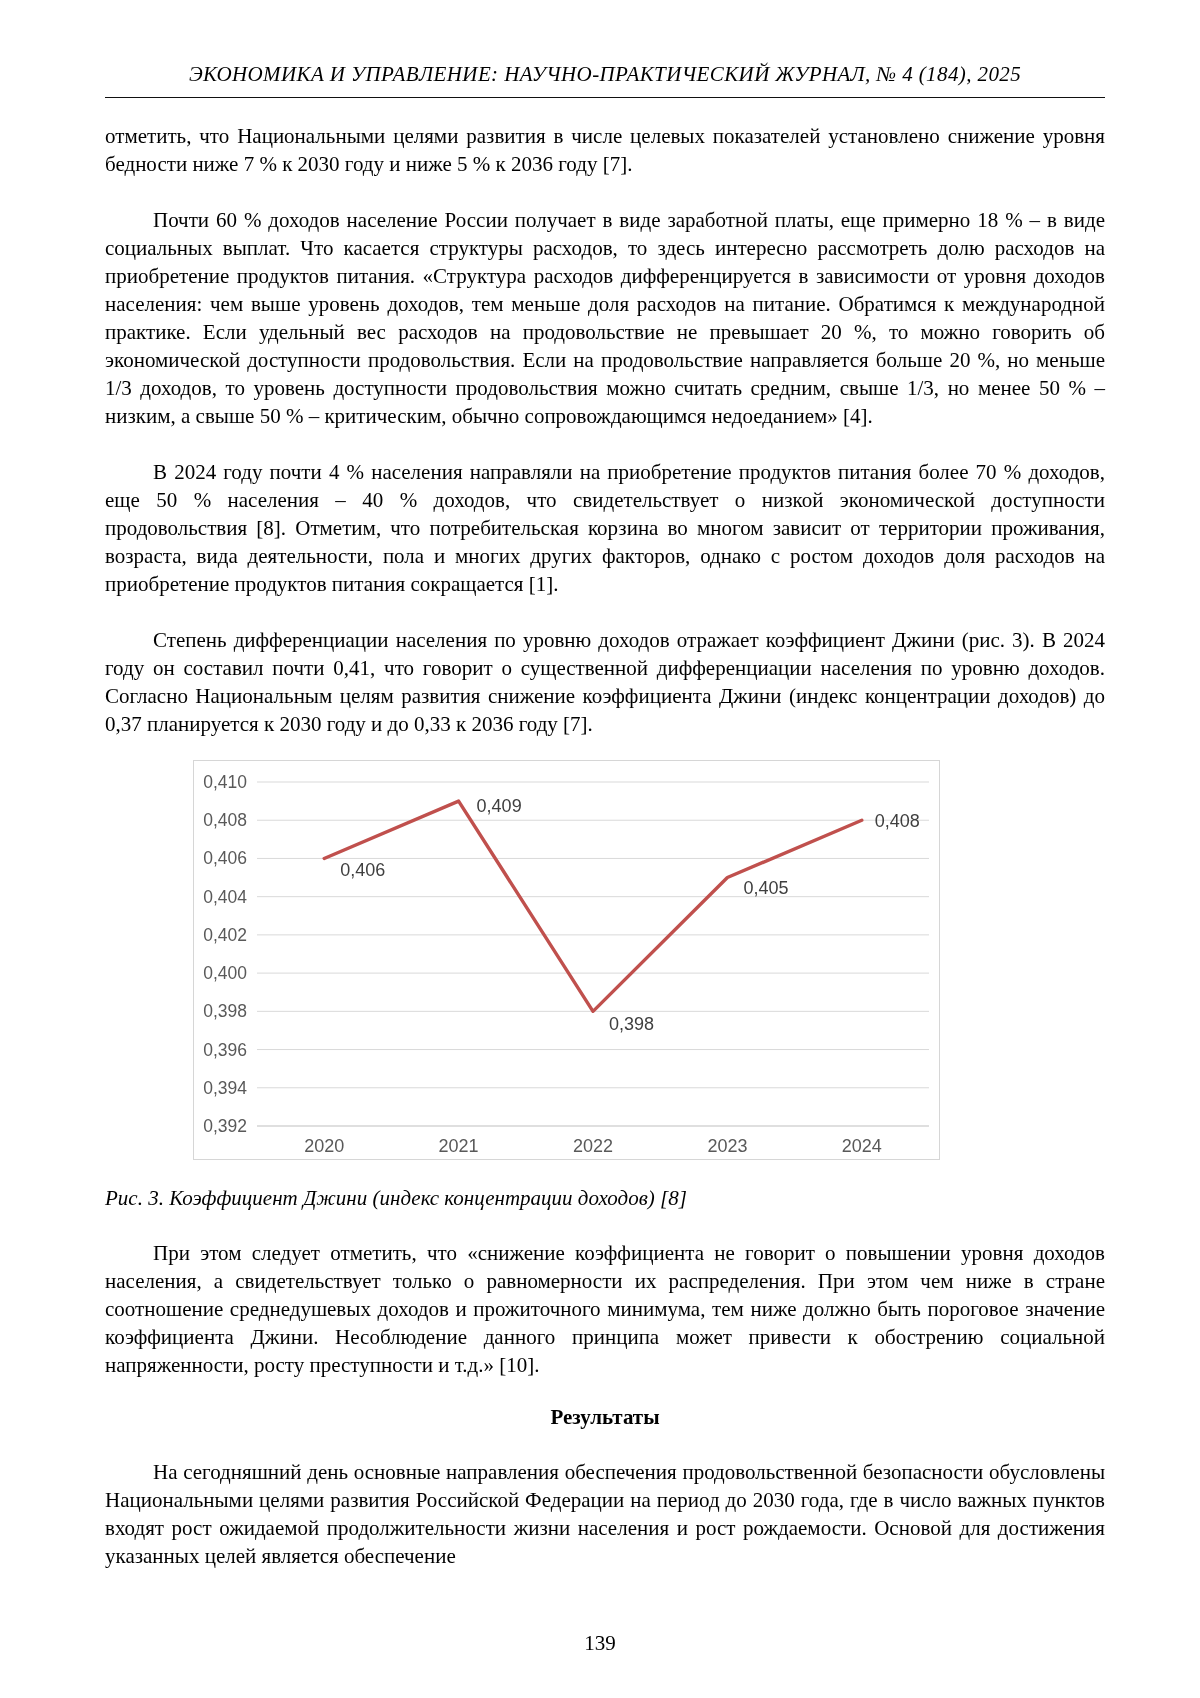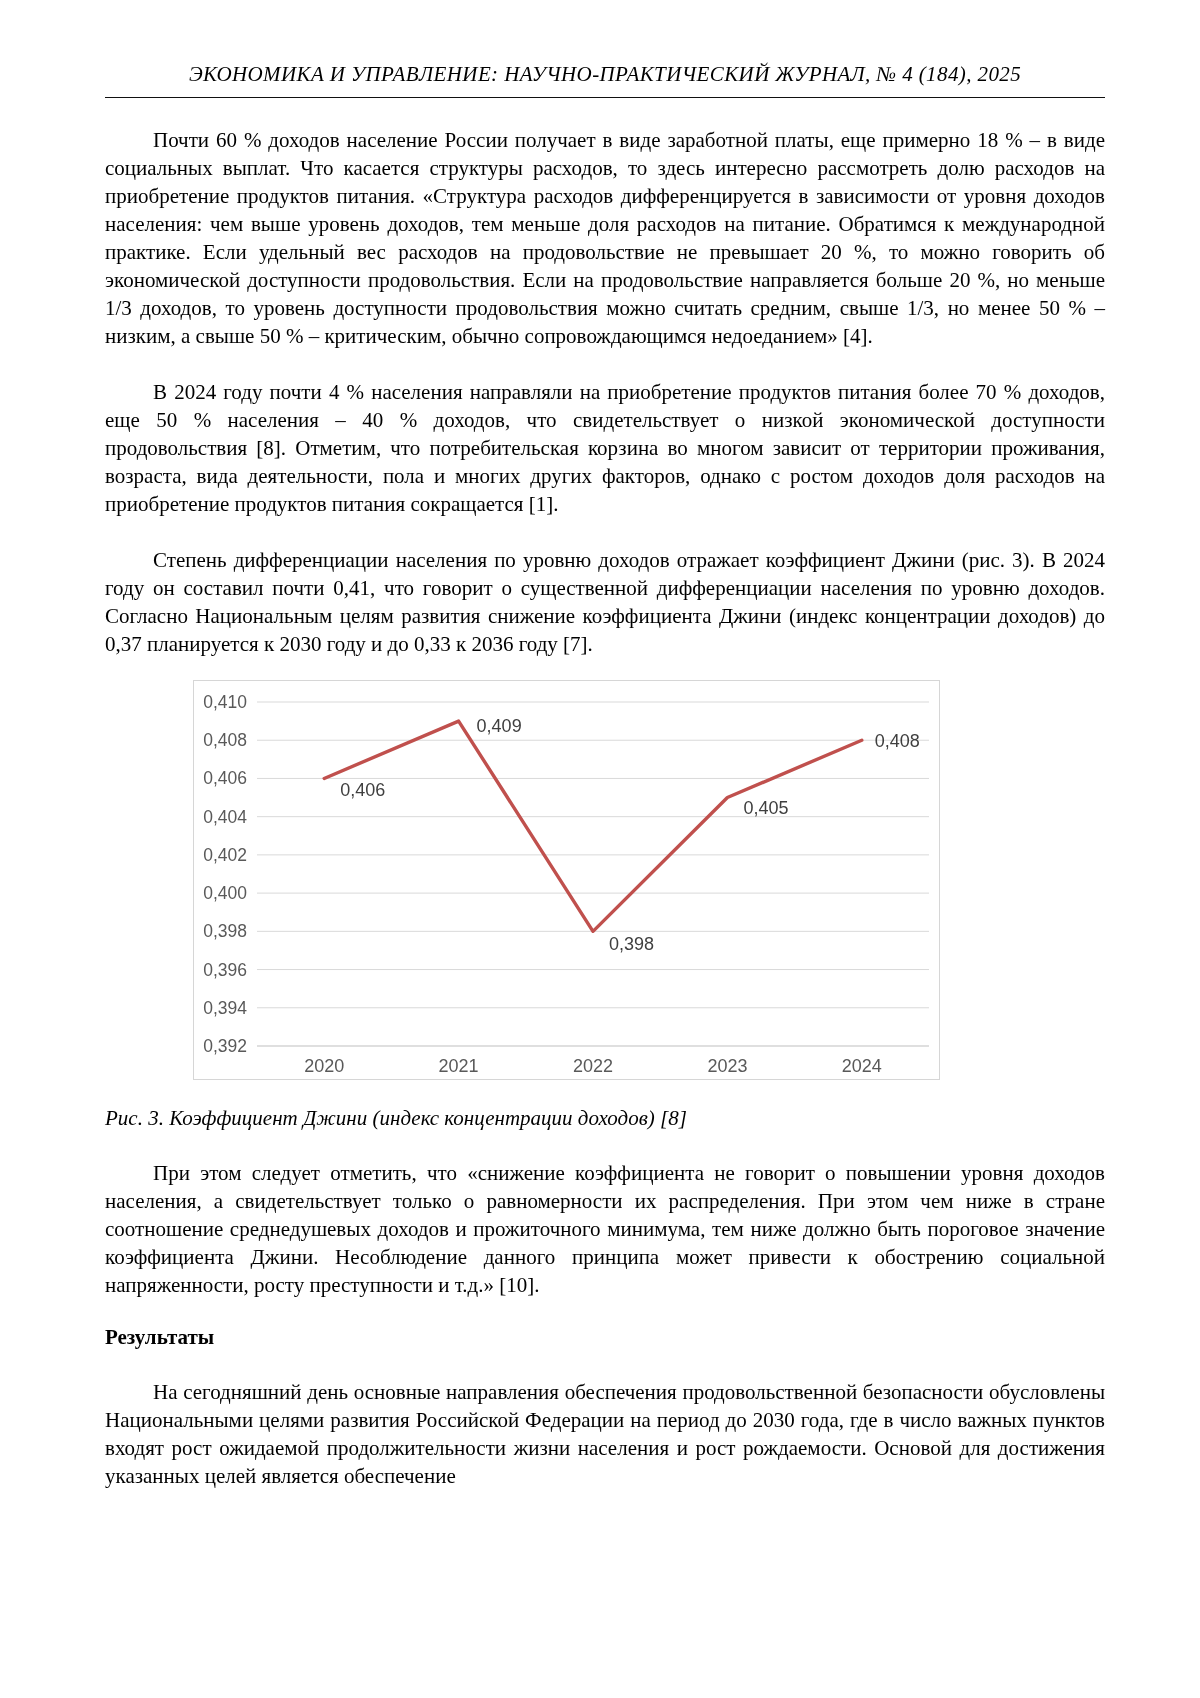--- a/index.html
+++ b/index.html
@@ -45,41 +45,42 @@
   svg text {
     font-family: "Liberation Sans", sans-serif;
   }
   .figure-caption {
     text-align: left;
     font-style: italic;
     font-size: 21px;
     margin: 26px 0 28px 0;
   }
   .results-heading {
-    text-align: left;
+    text-align: center;
     font-weight: bold;
     font-size: 21px;
     margin: 26px 0 24px 0;
   }
   .page-number {
     position: absolute;
     bottom: 30px;
     left: 0;
     width: 100%;
     text-align: center;
     font-size: 21px;
   }
 </style>
 </head>
 <body>
 
 <div class="page">
 
   <div class="journal-header">ЭКОНОМИКА И УПРАВЛЕНИЕ: НАУЧНО-ПРАКТИЧЕСКИЙ ЖУРНАЛ, № 4 (184), 2025</div>
 
+  <p class="para">отметить, что Национальными целями развития в числе целевых показателей установлено снижение уровня бедности ниже 7 % к 2030 году и ниже 5 % к 2036 году [7].</p>
 
   <p class="para indent">Почти 60 % доходов население России получает в виде заработной платы, еще примерно 18 % – в виде социальных выплат. Что касается структуры расходов, то здесь интересно рассмотреть долю расходов на приобретение продуктов питания. «Структура расходов дифференцируется в зависимости от уровня доходов населения: чем выше уровень доходов, тем меньше доля расходов на питание. Обратимся к международной практике. Если удельный вес расходов на продовольствие не превышает 20 %, то можно говорить об экономической доступности продовольствия. Если на продовольствие направляется больше 20 %, но меньше 1/3 доходов, то уровень доступности продовольствия можно считать средним, свыше 1/3, но менее 50 % – низким, а свыше 50 % – критическим, обычно сопровождающимся недоеданием» [4].</p>
 
   <p class="para indent">В 2024 году почти 4 % населения направляли на приобретение продуктов питания более 70 % доходов, еще 50 % населения – 40 % доходов, что свидетельствует о низкой экономической доступности продовольствия [8]. Отметим, что потребительская корзина во многом зависит от территории проживания, возраста, вида деятельности, пола и многих других факторов, однако с ростом доходов доля расходов на приобретение продуктов питания сокращается [1].</p>
 
   <p class="para indent">Степень дифференциации населения по уровню доходов отражает коэффициент Джини (рис. 3). В 2024 году он составил почти 0,41, что говорит о существенной дифференциации населения по уровню доходов. Согласно Национальным целям развития снижение коэффициента Джини (индекс концентрации доходов) до 0,37 планируется к 2030 году и до 0,33 к 2036 году [7].</p>
 
   <div class="figure">
     <svg id="gini-chart-svg" viewBox="0 0 747 400" width="747" height="400">
         <rect x="0.5" y="0.5" width="746" height="399" fill="#ffffff" stroke="#D6D6D6" stroke-width="1"></rect>
@@ -118,14 +119,15 @@
   </div>
 
   <div class="figure-caption">Рис. 3. Коэффициент Джини (индекс концентрации доходов) [8]</div>
 
   <p class="para indent">При этом следует отметить, что «снижение коэффициента не говорит о повышении уровня доходов населения, а свидетельствует только о равномерности их распределения. При этом чем ниже в стране соотношение среднедушевых доходов и прожиточного минимума, тем ниже должно быть пороговое значение коэффициента Джини. Несоблюдение данного принципа может привести к обострению социальной напряженности, росту преступности и т.д.» [10].</p>
 
   <div class="results-heading">Результаты</div>
 
   <p class="para indent">На сегодняшний день основные направления обеспечения продовольственной безопасности обусловлены Национальными целями развития Российской Федерации на период до 2030 года, где в число важных пунктов входят рост ожидаемой продолжительности жизни населения и рост рождаемости. Основой для достижения указанных целей является обеспечение</p>
 
+  <div class="page-number">139</div>
 
 </div>
 
 </body></html>

